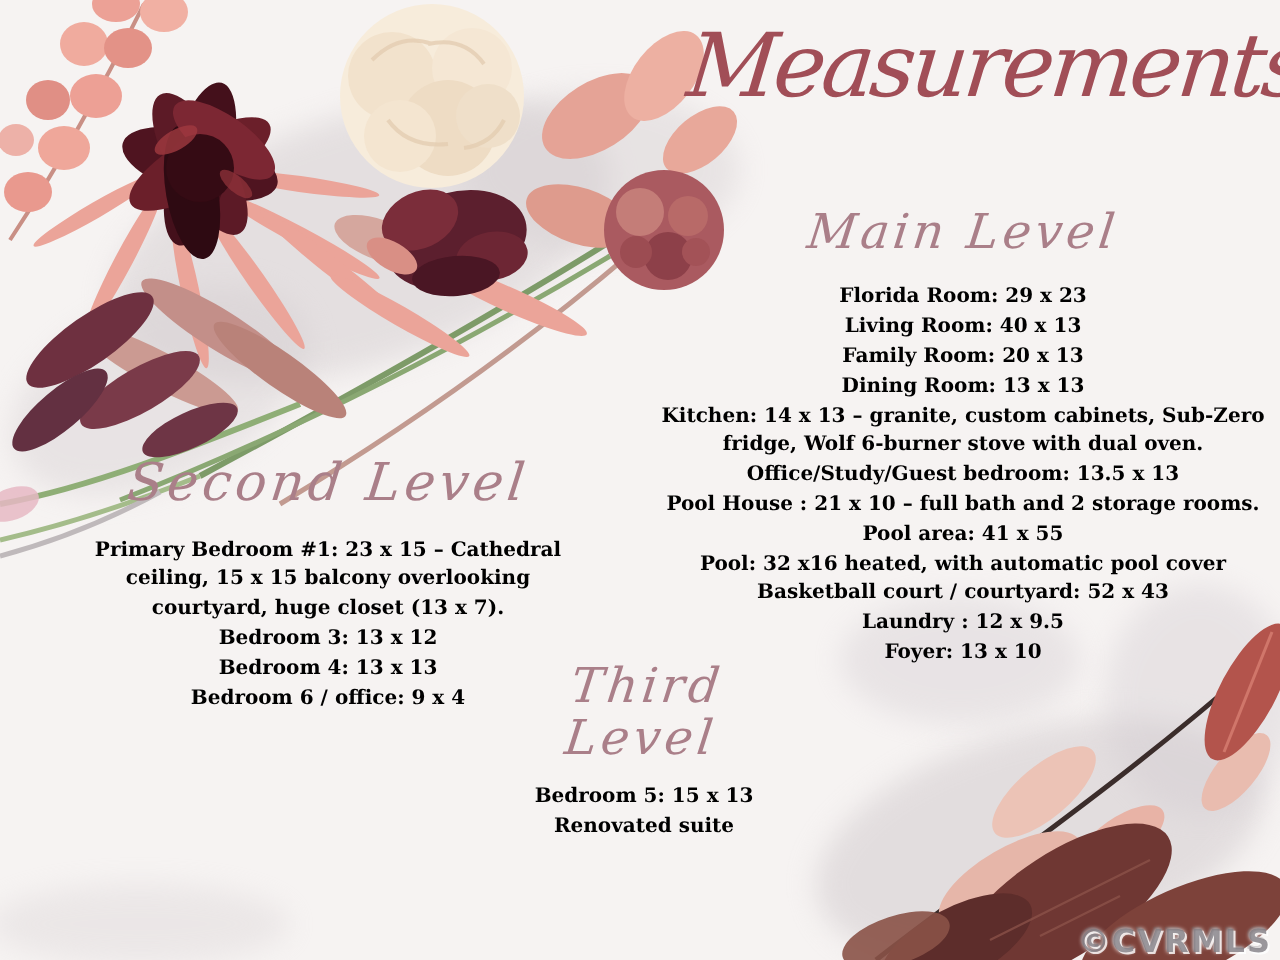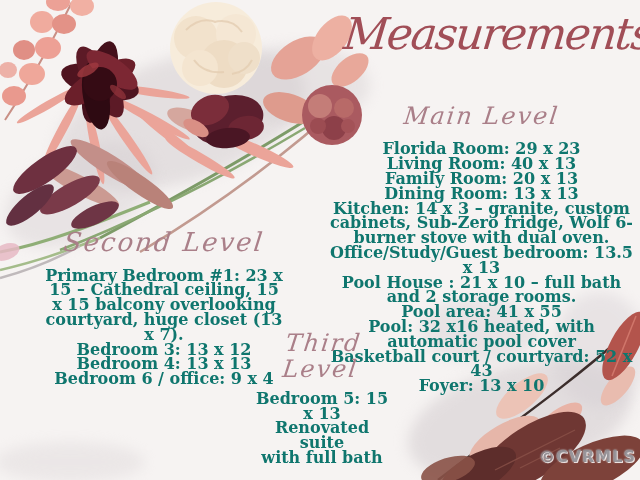--- a/index.html
+++ b/index.html
@@ -33,36 +33,36 @@
     color:#aa7f89;
     transform:skewX(-7deg);
     letter-spacing:2px;
     line-height:1.1;
     margin:0;
   }
   .measure-list{
     margin-top:12px;
     font-family:"DejaVu Serif",serif;
     font-weight:bold;
-    color:#0f766e;
-    font-size:16px;
+    color:#000000;
+    font-size:10px;
     line-height:14.8px;
   }
   .measure-line{margin:0;}
   #section-main{left:323px;top:103px;width:317px;}
   #section-main .section-heading{font-size:24px;}
   #section-main .measure-list{margin-top:13px;}
   #section-second{left:44px;top:228px;width:240px;}
   #section-second .section-heading{font-size:26px;}
   #section-second .measure-list{}
   #section-third{left:252px;top:330px;width:140px;}
   #section-third .section-heading{font-size:24px;}
   #section-third .measure-list{margin-top:9px;}
   .watermark{
-    position:absolute;right:4px;bottom:14px;
+    position:absolute;right:4px;bottom:0;
     font-family:"DejaVu Sans","Liberation Sans",sans-serif;
     font-weight:bold;
     font-size:16px;
     letter-spacing:1px;
     color:rgba(125,122,128,0.78);
     text-shadow:0 0 2px #ffffff, 1px 1px 0 rgba(255,255,255,0.8), -1px -1px 0 rgba(90,80,85,0.35);
     z-index:4;
   }
 </style>
 </head>
@@ -207,43 +207,43 @@
 
   <div class="page-title">Measurements</div>
 
   <section class="section" id="section-main">
     <h2 class="section-heading">Main Level</h2>
     <div class="measure-list">
         <div class="measure-line">Florida Room: 29 x 23</div>
         <div class="measure-line">Living Room: 40 x 13</div>
         <div class="measure-line">Family Room: 20 x 13</div>
         <div class="measure-line">Dining Room: 13 x 13</div>
-        <div class="measure-line">Kitchen: 14 x 3 – granite, custom cabinets, Sub-Zero fridge, Wolf 6-burner stove with dual oven.</div>
+        <div class="measure-line">Kitchen: 14 x 13 – granite, custom cabinets, Sub-Zero fridge, Wolf 6-burner stove with dual oven.</div>
         <div class="measure-line">Office/Study/Guest bedroom: 13.5 x 13</div>
         <div class="measure-line">Pool House : 21 x 10 – full bath and 2 storage rooms.</div>
         <div class="measure-line">Pool area: 41 x 55</div>
         <div class="measure-line">Pool: 32 x16 heated, with automatic pool cover</div>
         <div class="measure-line">Basketball court / courtyard: 52 x 43</div>
+        <div class="measure-line">Laundry : 12 x 9.5</div>
         <div class="measure-line">Foyer: 13 x 10</div>
       </div>
   </section>
 
   <section class="section" id="section-second">
     <h2 class="section-heading">Second Level</h2>
     <div class="measure-list">
         <div class="measure-line">Primary Bedroom #1: 23 x 15 – Cathedral ceiling, 15 x 15 balcony overlooking courtyard, huge closet (13 x 7).</div>
         <div class="measure-line">Bedroom 3: 13 x 12</div>
         <div class="measure-line">Bedroom 4: 13 x 13</div>
         <div class="measure-line">Bedroom 6 / office: 9 x 4</div>
       </div>
   </section>
 
   <section class="section" id="section-third">
     <h2 class="section-heading">Third Level</h2>
     <div class="measure-list">
         <div class="measure-line">Bedroom 5: 15 x 13</div>
         <div class="measure-line">Renovated suite</div>
-        <div class="measure-line">with full bath</div>
       </div>
   </section>
 
   <div class="watermark">©CVRMLS</div>
 </div>
 
 </body></html>

